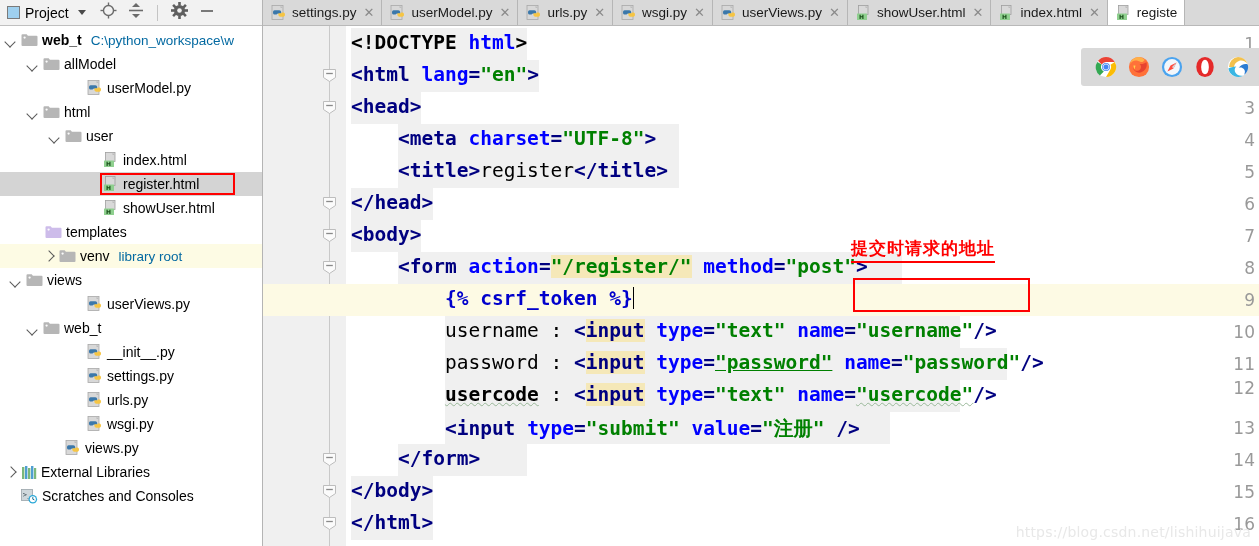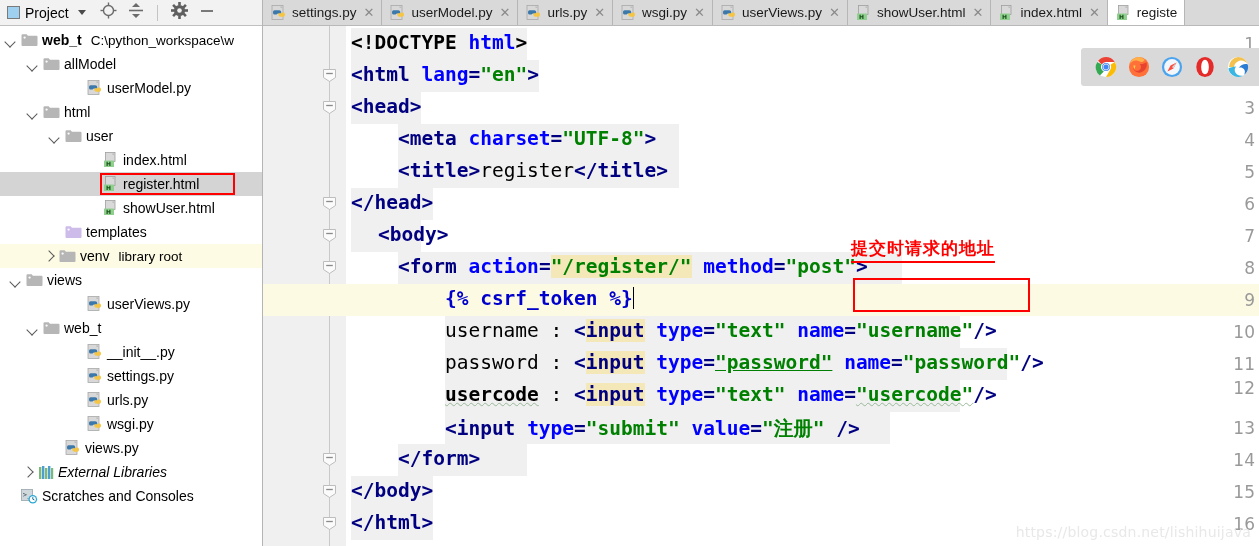--- a/index.html
+++ b/index.html
@@ -86,21 +86,21 @@
     content: "";
     position: absolute; left: 3px; top: 2px;
     width: 7px; height: 7px;
     border-right: 1.6px solid #5a5a5a;
     border-top: 1.6px solid #5a5a5a;
     transform: rotate(45deg);
   }
   .ico { flex: 0 0 auto; display: inline-flex; align-items: center; }
   .lbl { font-size: 14px; }
   .lbl.bold { font-weight: bold; }
-  .sub { color: #000000; font-size: 13.5px; margin-left: 5px; }
+  .sub { color: #0369a1; font-size: 13.5px; margin-left: 5px; }
 
   
   #main { flex: 1 1 auto; position: relative; background: #fff; }
   #tabbar {
     height: 26px;
     background: #d9d9d9;
     display: flex;
     align-items: stretch;
     overflow: hidden;
     border-bottom: 1px solid #b9b9b9;
@@ -383,21 +383,21 @@
           <span class="ico">
             <svg width="16" height="16" viewBox="0 0 16 16">
     <rect x="2.5" y="0.5" width="9.5" height="9" fill="#d9d9d9" stroke="#9f9f9f" stroke-width="0.8"></rect>
     <path d="M9.5 0.5 L12 3 L9.5 3 Z" fill="#bdbdbd"></path>
     <rect x="1" y="8.5" width="10" height="6.5" rx="0.5" fill="#8fd08f"></rect>
     <text x="3" y="13.6" font-family="DejaVu Sans, sans-serif" font-size="6" font-weight="bold" fill="#184d18">H</text>
   </svg>
           </span>
           <span class="lbl">showUser.html</span>
         </div>
-        <div class="row" style="padding-left: 48px;">
+        <div class="row" style="padding-left: 28px;">
           <span class="arrow "></span>
           <span class="ico">
             <svg width="17" height="14" viewBox="0 0 17 14">
     <path d="M0.5 2.2a1 1 0 0 1 1-1h4.2l1.2 1.6h8.6a1 1 0 0 1 1 1v8.2a1 1 0 0 1-1 1H1.5a1 1 0 0 1-1-1z" fill="#cdbcea"></path>
     <circle cx="3.6" cy="4.6" r="1.15" fill="#fbfbfb"></circle>
   </svg>
           </span>
           <span class="lbl">templates</span>
         </div>
         <div class="row libroot" style="padding-left: 42px;">
@@ -496,21 +496,21 @@
           <span class="ico">
             <svg width="16" height="16" viewBox="0 0 16 16">
     <rect x="1" y="0.5" width="11" height="14" fill="#d8d8d8" stroke="#a8a8a8" stroke-width="0.8"></rect>
     <path d="M9.5 0.5 L12 3 L9.5 3 Z" fill="#bdbdbd"></path>
     <path d="M5.2 5.2h3.1c1.1 0 1.9.8 1.9 1.9v1.6H6.8c-.9 0-1.6.7-1.6 1.6V9.5H3.6c-.9 0-1.6-.8-1.6-2.1 0-1.4.7-2.2 1.6-2.2z" fill="#3c78aa"></path>
     <path d="M10.8 7.4h1.6c.9 0 1.6.8 1.6 2.1 0 1.4-.7 2.2-1.6 2.2h-3.1c-1.1 0-1.9-.8-1.9-1.9V8.2h3.4z" fill="#f6c544"></path>
   </svg>
           </span>
           <span class="lbl">views.py</span>
         </div>
-        <div class="row" style="padding-left: 21px; font-style: italic;">
+        <div class="row" style="padding-left: 4px;">
           <span class="arrow right"></span>
           <span class="ico">
             <svg width="16" height="15" viewBox="0 0 16 15">
     <rect x="1" y="2" width="2.4" height="12" fill="#7bb87b"></rect>
     <rect x="4" y="1" width="2.4" height="13" fill="#4f9ed1"></rect>
     <rect x="7" y="3" width="2.4" height="11" fill="#7bb87b"></rect>
     <rect x="10" y="1" width="2.4" height="13" fill="#4f9ed1"></rect>
     <rect x="13" y="3" width="2.2" height="11" fill="#7bb87b"></rect>
   </svg>
           </span>
@@ -709,21 +709,21 @@
           <div class="code" style="top: 37px;"><span class="t">&lt;html</span> <span class="a">lang</span><span class="t">=</span><span class="v">"en"</span><span class="t">&gt;</span></div>
           <div class="lineshade" style="top: 66px; left: 88px; width: 70.32px;"></div>
           <div class="code" style="top: 69px;"><span class="t">&lt;head&gt;</span></div>
           <div class="lineshade" style="top: 98px; left: 134.88px; width: 281.28px;"></div>
           <div class="code" style="top: 101px;">    <span class="t">&lt;meta</span> <span class="a">charset</span><span class="t">=</span><span class="v">"UTF-8"</span><span class="t">&gt;</span></div>
           <div class="lineshade" style="top: 130px; left: 134.88px; width: 281.28px;"></div>
           <div class="code" style="top: 133px;">    <span class="t">&lt;title&gt;</span><span class="p">register</span><span class="t">&lt;/title&gt;</span></div>
           <div class="lineshade" style="top: 162px; left: 88px; width: 82.04px;"></div>
           <div class="code" style="top: 165px;"><span class="t">&lt;/head&gt;</span></div>
           <div class="lineshade" style="top: 194px; left: 88px; width: 70.32px;"></div>
-          <div class="code" style="top: 197px; margin-left: 27px;"><span class="t">&lt;body&gt;</span></div>
+          <div class="code" style="top: 197px;"><span class="t">&lt;body&gt;</span></div>
           <div class="lineshade" style="top: 226px; left: 134.88px; width: 503.96px;"></div>
           <div class="code" style="top: 229px;">    <span class="t">&lt;form</span> <span class="a">action</span><span class="t">=</span><span class="v hl">"/register/"</span> <span class="a">method</span><span class="t">=</span><span class="v">"post"</span><span class="t">&gt;</span></div>
           <div class="code" style="top: 261px;">        <span class="tpl">{% csrf_token %}</span><span class="caret"></span></div>
           <div class="lineshade" style="top: 290px; left: 181.76px; width: 515.68px;"></div>
           <div class="code" style="top: 293px;">        <span class="p">username : </span><span class="t">&lt;</span><span class="t hl">input</span> <span class="a">type</span><span class="t">=</span><span class="v">"text"</span> <span class="a">name</span><span class="t">=</span><span class="v">"username"</span><span class="t">/&gt;</span></div>
           <div class="lineshade" style="top: 322px; left: 181.76px; width: 562.56px;"></div>
           <div class="code" style="top: 325px;">        <span class="p">password : </span><span class="t">&lt;</span><span class="t hl">input</span> <span class="a">type</span><span class="t">=</span><span class="v ul">"password"</span> <span class="a">name</span><span class="t">=</span><span class="v">"password"</span><span class="t">/&gt;</span></div>
           <div class="lineshade" style="top: 354px; left: 181.76px; width: 515.68px;"></div>
           <div class="code" style="top: 357px;">        <span class="p squig">usercode</span><span class="p"> : </span><span class="t">&lt;</span><span class="t hl">input</span> <span class="a">type</span><span class="t">=</span><span class="v">"text"</span> <span class="a">name</span><span class="t">=</span><span class="v squig">"usercode"</span><span class="t">/&gt;</span></div>
           <div class="lineshade" style="top: 386px; left: 181.76px; width: 445.36px;"></div>

